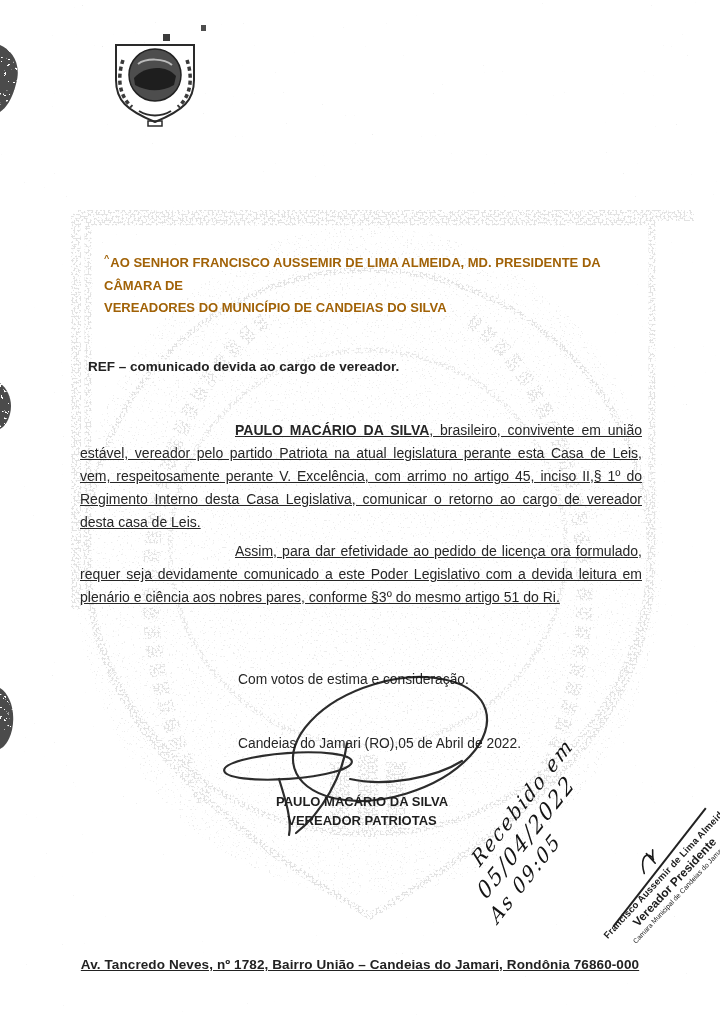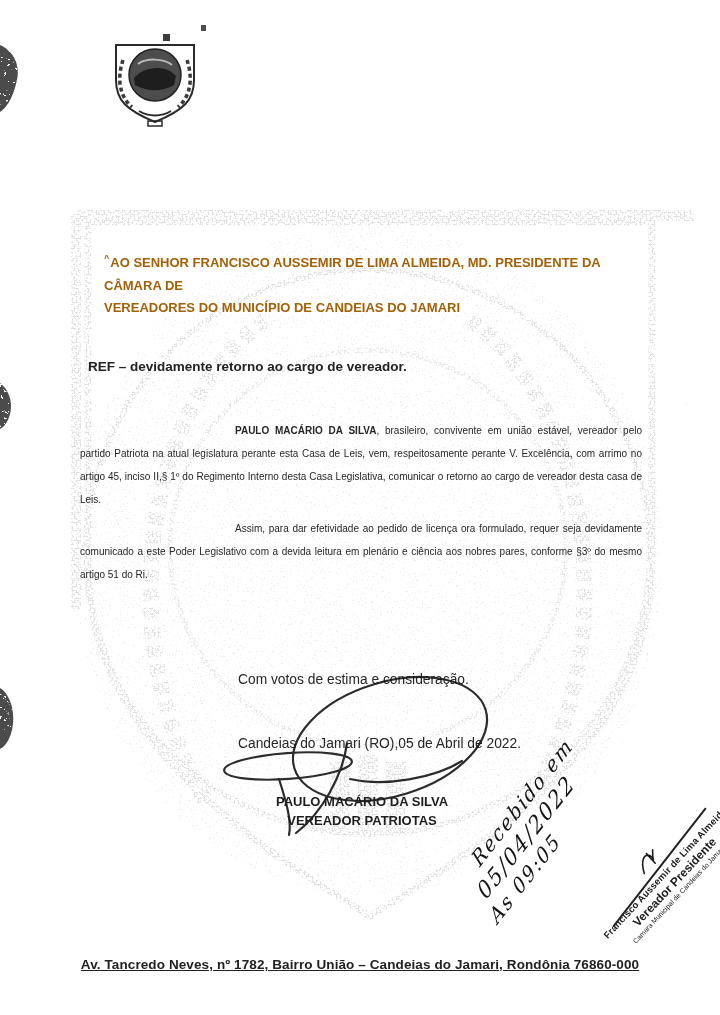--- a/index.html
+++ b/index.html
@@ -15,22 +15,22 @@
   .header-text{left:212px;top:60px;font-weight:bold;font-size:14.5px;
     line-height:21px;color:#1f1f1f;letter-spacing:.1px;}
   .logo-wrap{left:108px;top:38px;width:94px;height:90px;}
 
   .addressee{left:104px;top:247px;width:525px;font-weight:bold;font-size:13px;
     line-height:22.5px;color:#a16207;}
   .addressee .mark{font-size:9px;vertical-align:6px;margin-right:1px;}
 
   .ref-line{left:88px;top:359px;font-weight:bold;font-size:13.5px;color:#222;}
 
-  .body-text{left:80px;top:419px;width:562px;font-size:10px;line-height:23px;
-    text-align:justify;color:#262626;}
+  .body-text{left:80px;top:419px;width:562px;font-size:14px;line-height:23px;
+    text-align:justify;color:#262626;text-decoration:underline;}
   .body-text p{margin:0 0 6px 0;text-indent:155px;}
   .thanks{left:235px;top:610px;font-size:13.8px;color:#262626;}
   .closing{left:238px;top:672px;font-size:13.8px;color:#262626;}
   .dateline{left:238px;top:736px;font-size:13.8px;color:#262626;}
 
   .signer{left:252px;top:792px;width:220px;text-align:center;font-weight:bold;
     font-size:13px;line-height:19px;color:#1e1e1e;}
 
   .sig-svg{left:200px;top:663px;width:290px;height:180px;}
 
@@ -123,24 +123,24 @@
       <path d="M15,22 C9,40 11,58 24,69" fill="none" stroke="#3a3a3a" stroke-width="3.5" stroke-dasharray="4 3"></path>
       <path d="M79,22 C85,40 83,58 70,69" fill="none" stroke="#3a3a3a" stroke-width="3.5" stroke-dasharray="4 3"></path>
       <path d="M31,73 C41,79 53,79 63,73" fill="none" stroke="#2a2a2a" stroke-width="2"></path>
       <rect x="40" y="83" width="14" height="5" fill="none" stroke="#2a2a2a" stroke-width="1.5"></rect>
     </svg>
   </div>
 
 
   <div class="abs addressee">
     <span class="mark">^</span><span>AO SENHOR FRANCISCO AUSSEMIR DE LIMA ALMEIDA, MD. PRESIDENTE DA CÂMARA DE</span>
-    <div>VEREADORES DO MUNICÍPIO DE CANDEIAS DO JAMARI</div>
+    <div>VEREADORES DO MUNICÍPIO DE CANDEIAS DO SILVA</div>
   </div>
 
-  <div class="abs ref-line">REF – devidamente retorno ao cargo de vereador.</div>
+  <div class="abs ref-line">REF – comunicado devida ao cargo de vereador.</div>
 
   <div class="abs body-text">
     <p><b>PAULO MACÁRIO DA SILVA</b><span>, brasileiro, convivente em união estável, vereador pelo partido Patriota na atual legislatura perante esta Casa de Leis, vem, respeitosamente perante V. Excelência, com arrimo no artigo 45, inciso II,§ 1º do Regimento Interno desta Casa Legislativa, comunicar o retorno ao cargo de vereador desta casa de Leis.</span></p>
     <p>Assim, para dar efetividade ao pedido de licença ora formulado, requer seja devidamente comunicado a este Poder Legislativo com a devida leitura em plenário e ciência aos nobres pares, conforme §3º do mesmo artigo 51 do Ri.</p>
   </div>
 
   <div class="abs closing">Com votos de estima e consideração.</div>
   <div class="abs dateline">Candeias do Jamari (RO),05 de Abril de 2022.</div>
 
   <svg class="abs sig-svg" viewBox="0 0 290 180" xmlns="http://www.w3.org/2000/svg" aria-hidden="true">

